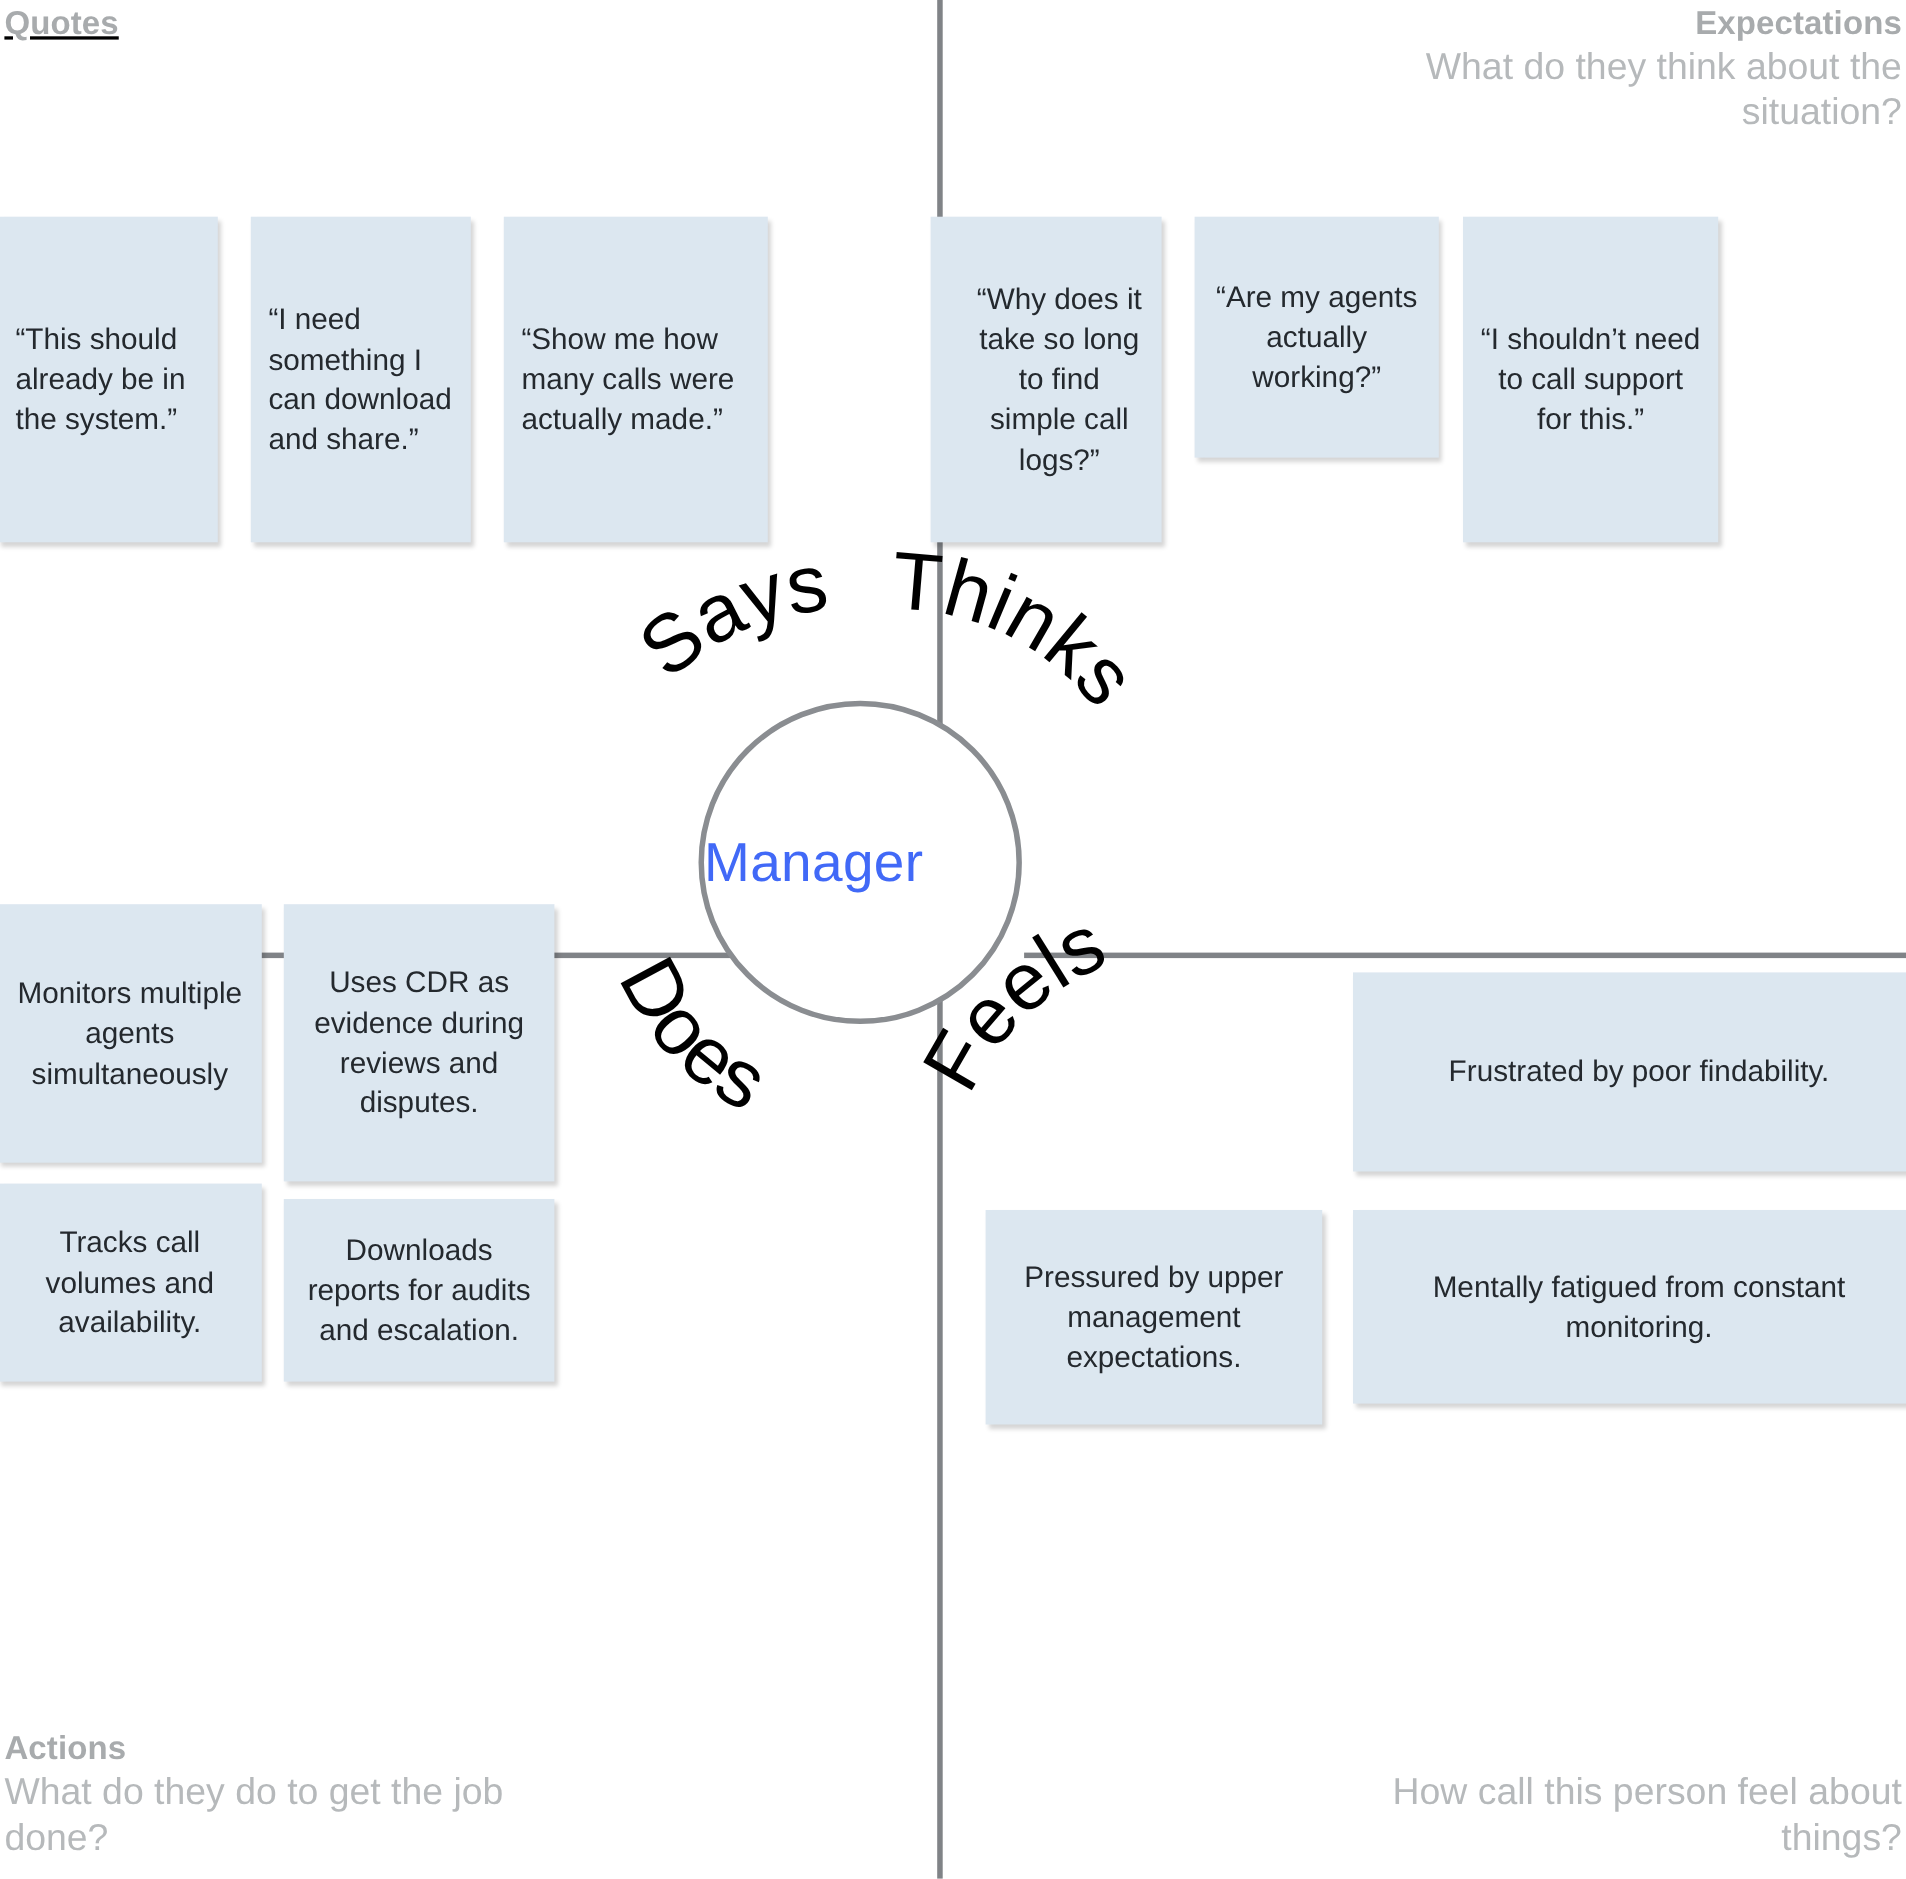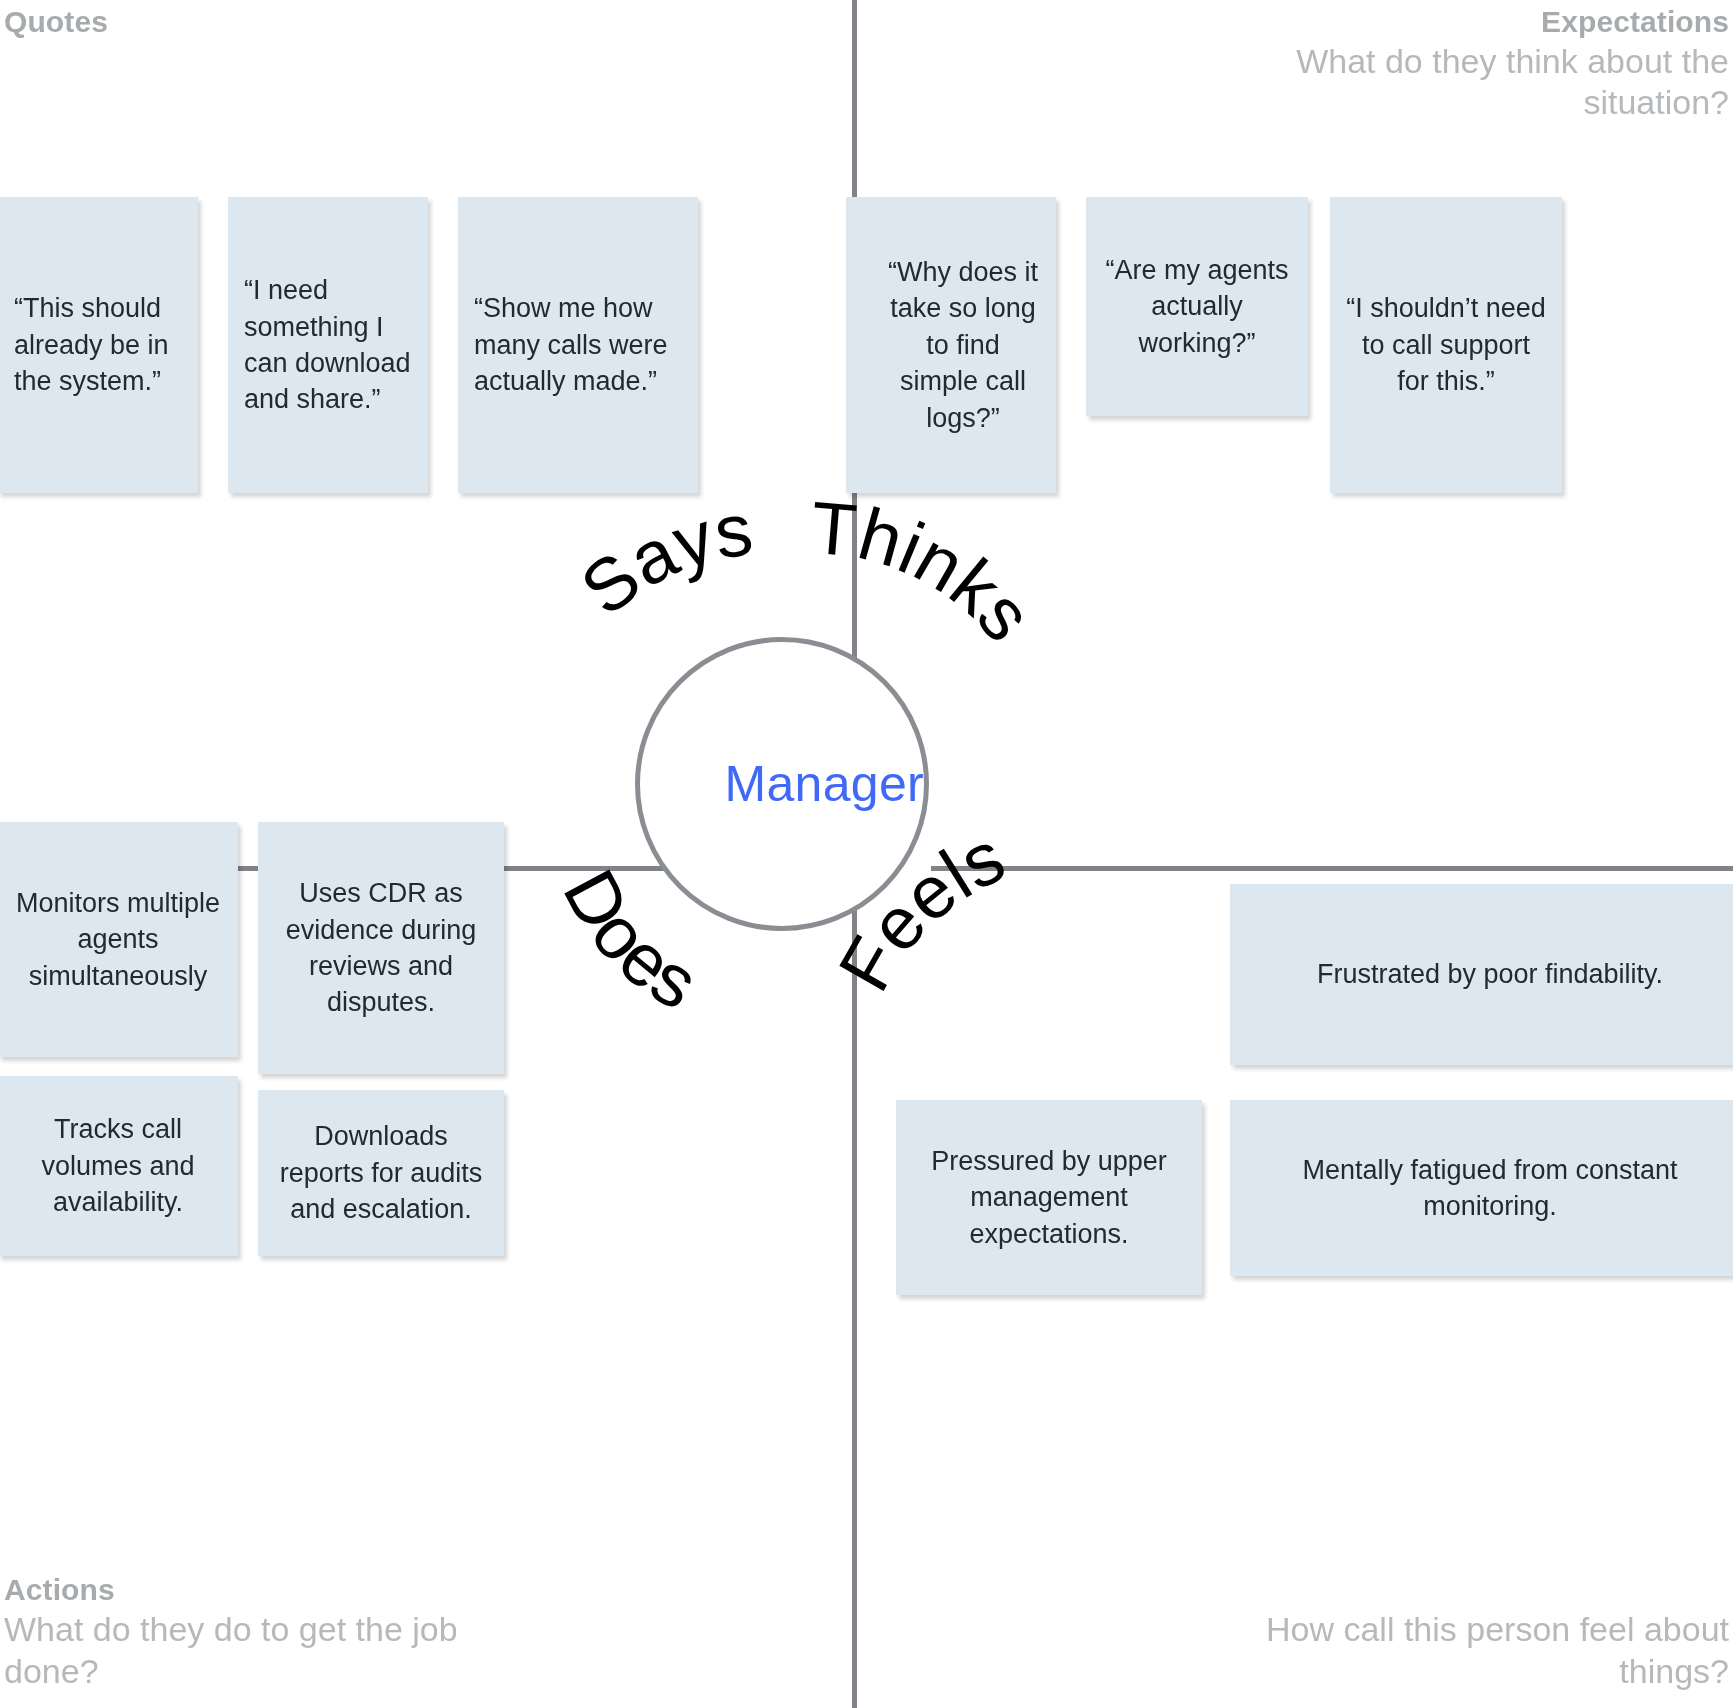--- a/index.html
+++ b/index.html
@@ -14,30 +14,30 @@
   .divider{position:absolute;background:#808387;}
   .div-v-top{left:852px;top:0;width:5px;height:668px;}
   .div-v-bot{left:852px;top:905px;width:5px;height:803px;}
   .div-h-left{left:0;top:866px;width:666px;height:5px;}
   .div-h-right{left:931px;top:866px;width:802px;height:5px;}
 
   
   .corner{position:absolute;width:520px;line-height:1.22;}
   .corner .ttl{font-weight:bold;font-size:30px;color:#a8abad;letter-spacing:.1px;}
   .corner .sub{font-size:34px;color:#b6b9bb;font-weight:400;}
-  .c-tl{left:4px;top:4px;text-align:left;}
+  .c-tl{left:4px;top:4px;text-align:left;text-decoration:underline;}
   .c-tr{right:4px;top:4px;text-align:right;}
   .c-bl{left:4px;bottom:16px;text-align:left;}
   .c-br{right:4px;bottom:16px;text-align:right;}
 
   
   .hub{
     position:absolute;left:635px;top:637px;width:294px;height:294px;
     border:5px solid #8a8d91;border-radius:50%;background:#fff;
-    display:flex;align-items:center;justify-content:flex-end;box-sizing:border-box;
+    display:flex;align-items:center;justify-content:flex-start;box-sizing:border-box;
   }
   .hub-label{font-size:50px;color:#4169f7;letter-spacing:.3px;white-space:nowrap;}
 
   
   #arcs{position:absolute;left:0;top:0;width:1733px;height:1708px;pointer-events:none;}
   #arcs text{font-family:"Liberation Sans","DejaVu Sans",sans-serif;font-size:74px;fill:#000;}
 
   
   .card{
     position:absolute;background:#dce7f0;

